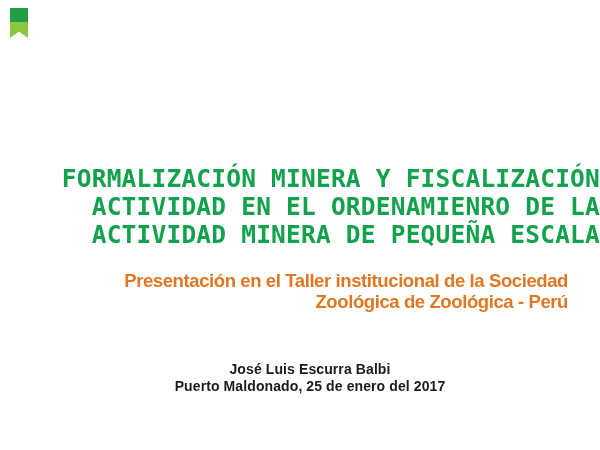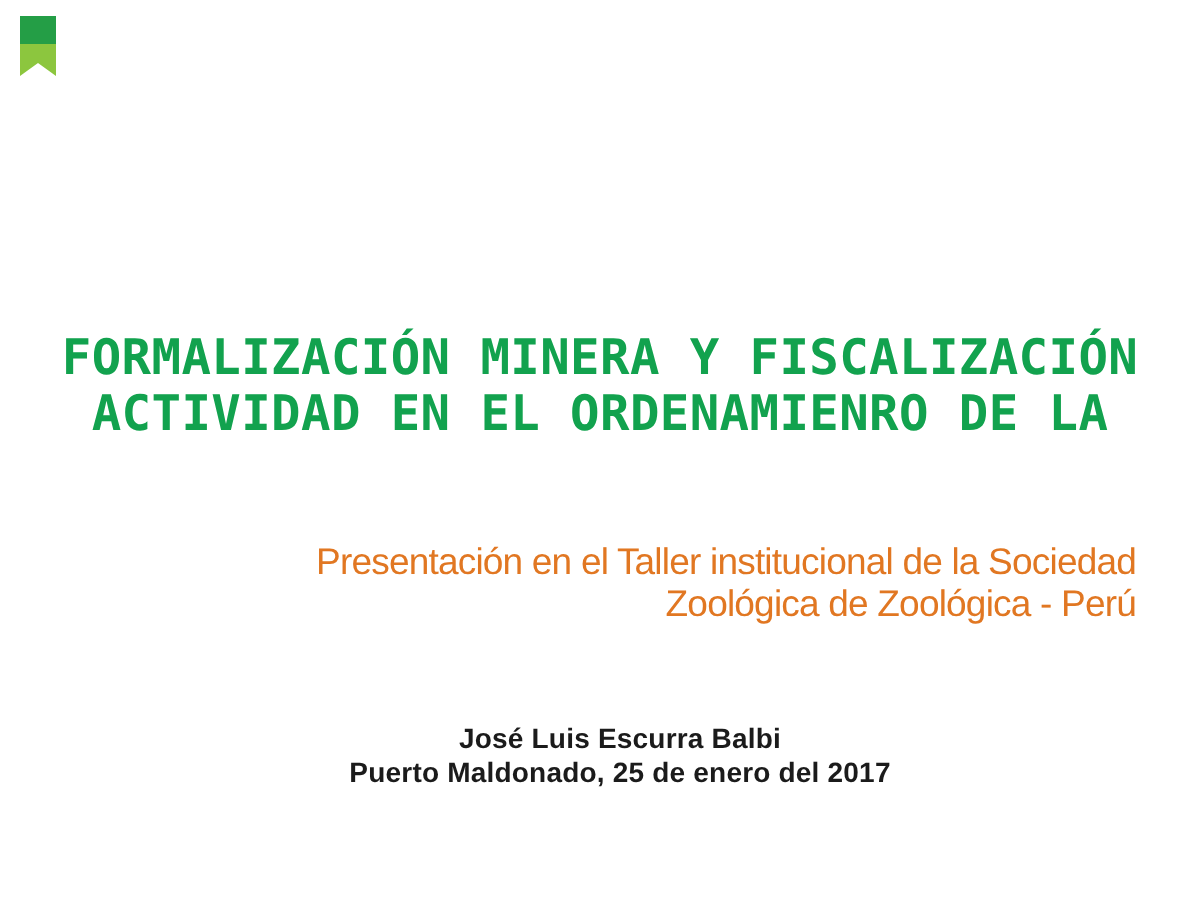--- a/index.html
+++ b/index.html
@@ -25,37 +25,37 @@
     top: 8px;
     width: 18px;
     height: 32px;
   }
   .title {
     position: absolute;
     left: 0;
     right: 0;
     top: 165px;
     margin: 0;
-    text-align: center;
+    text-align: right;
     font-family: "DejaVu Sans Mono", monospace;
     font-weight: bold;
     font-size: 24.5px;
     line-height: 28px;
     letter-spacing: 0.2px;
     color: #12A24E;
   }
   .title span { display: block; white-space: nowrap; }
   .subtitle {
     position: absolute;
     left: 30px;
     right: 32px;
     top: 270px;
     margin: 0;
     text-align: right;
-    font-weight: normal;
+    font-weight: bold;
     font-size: 18.5px;
     line-height: 21px;
     letter-spacing: -0.4px;
     color: #E17722;
   }
   .subtitle span { display: block; white-space: nowrap; }
   .author {
     position: absolute;
     left: 0;
     right: 0;
@@ -76,20 +76,21 @@
 <div class="slide">
 
   <svg class="corner-icon" viewBox="0 0 18 32" xmlns="http://www.w3.org/2000/svg" aria-hidden="true">
     <path d="M0,0 H18 V14 H0 Z" fill="#249E46"></path>
     <path d="M0,14 H18 V30 L9,23.5 L0,30 Z" fill="#8CC63E"></path>
   </svg>
 
   <h1 class="title">
     <span>FORMALIZACIÓN MINERA Y FISCALIZACIÓN</span>
     <span>ACTIVIDAD EN EL ORDENAMIENRO DE LA</span>
+    <span>ACTIVIDAD MINERA DE PEQUEÑA ESCALA</span>
   </h1>
 
   <h2 class="subtitle">
     <span>Presentación en el Taller institucional de la Sociedad</span>
     <span>Zoológica de Zoológica - Perú</span>
   </h2>
 
   <div class="author">
     <div>José Luis Escurra Balbi</div>
     <div>Puerto Maldonado, 25 de enero del 2017</div>

